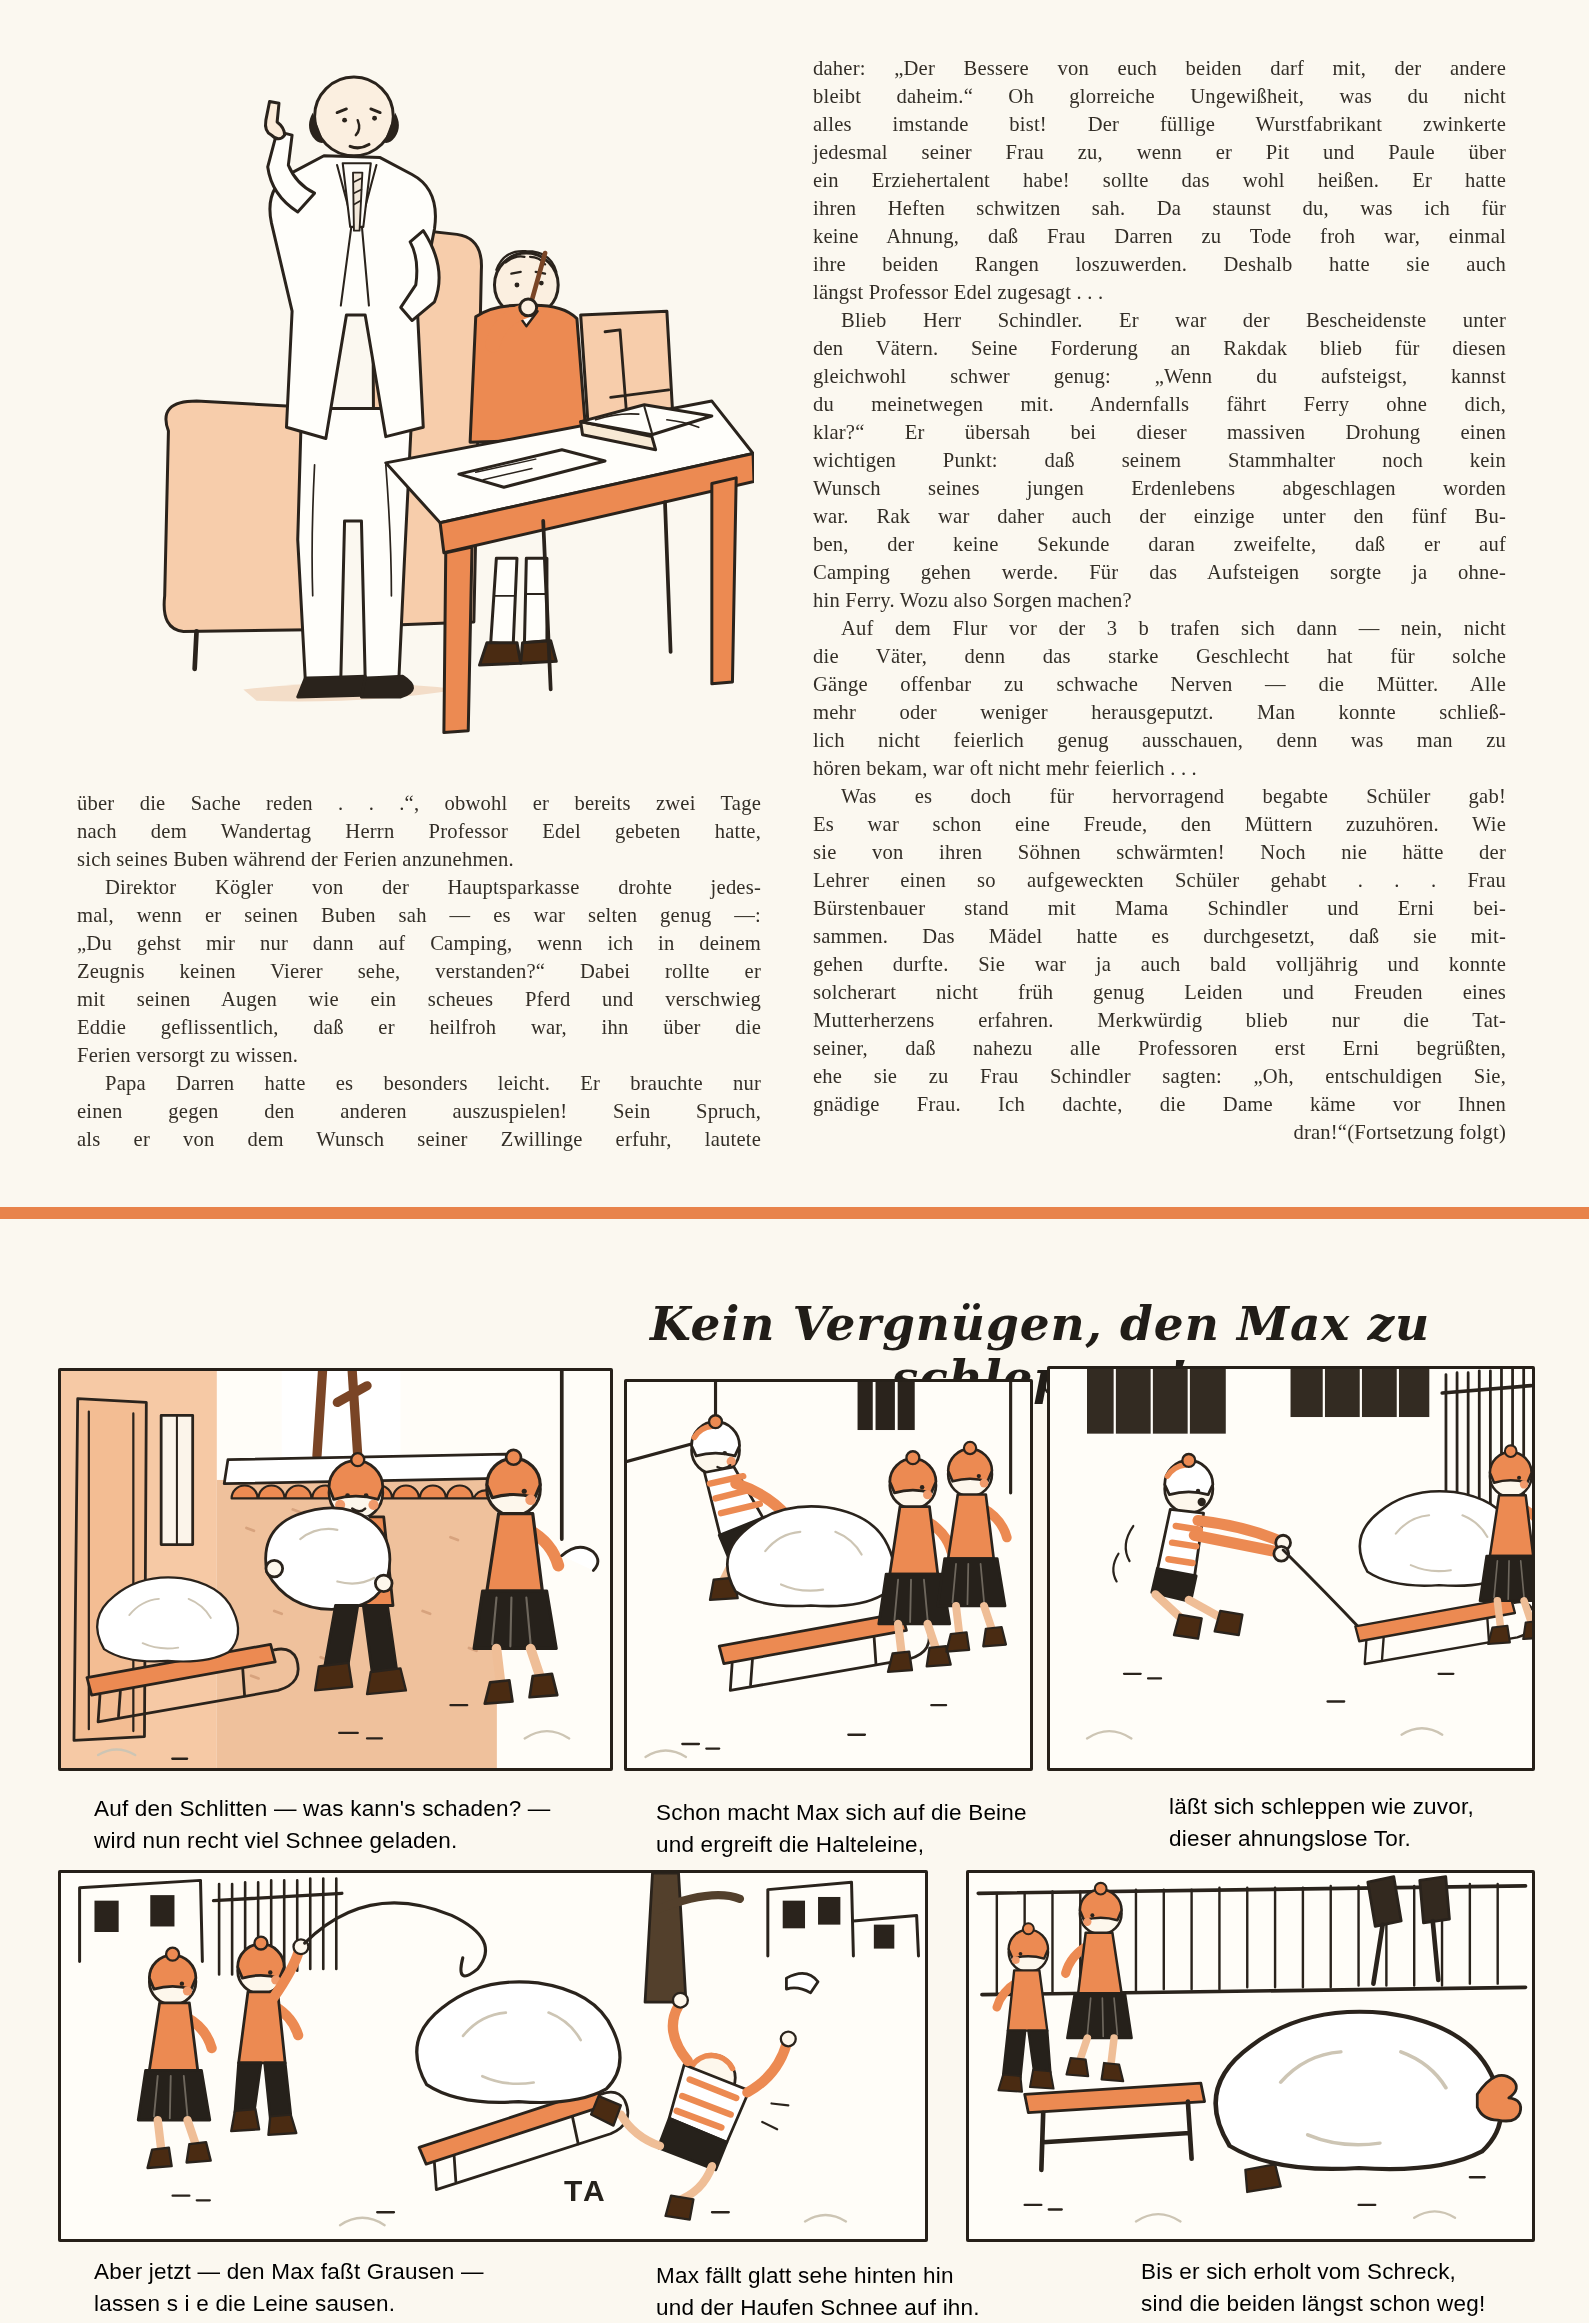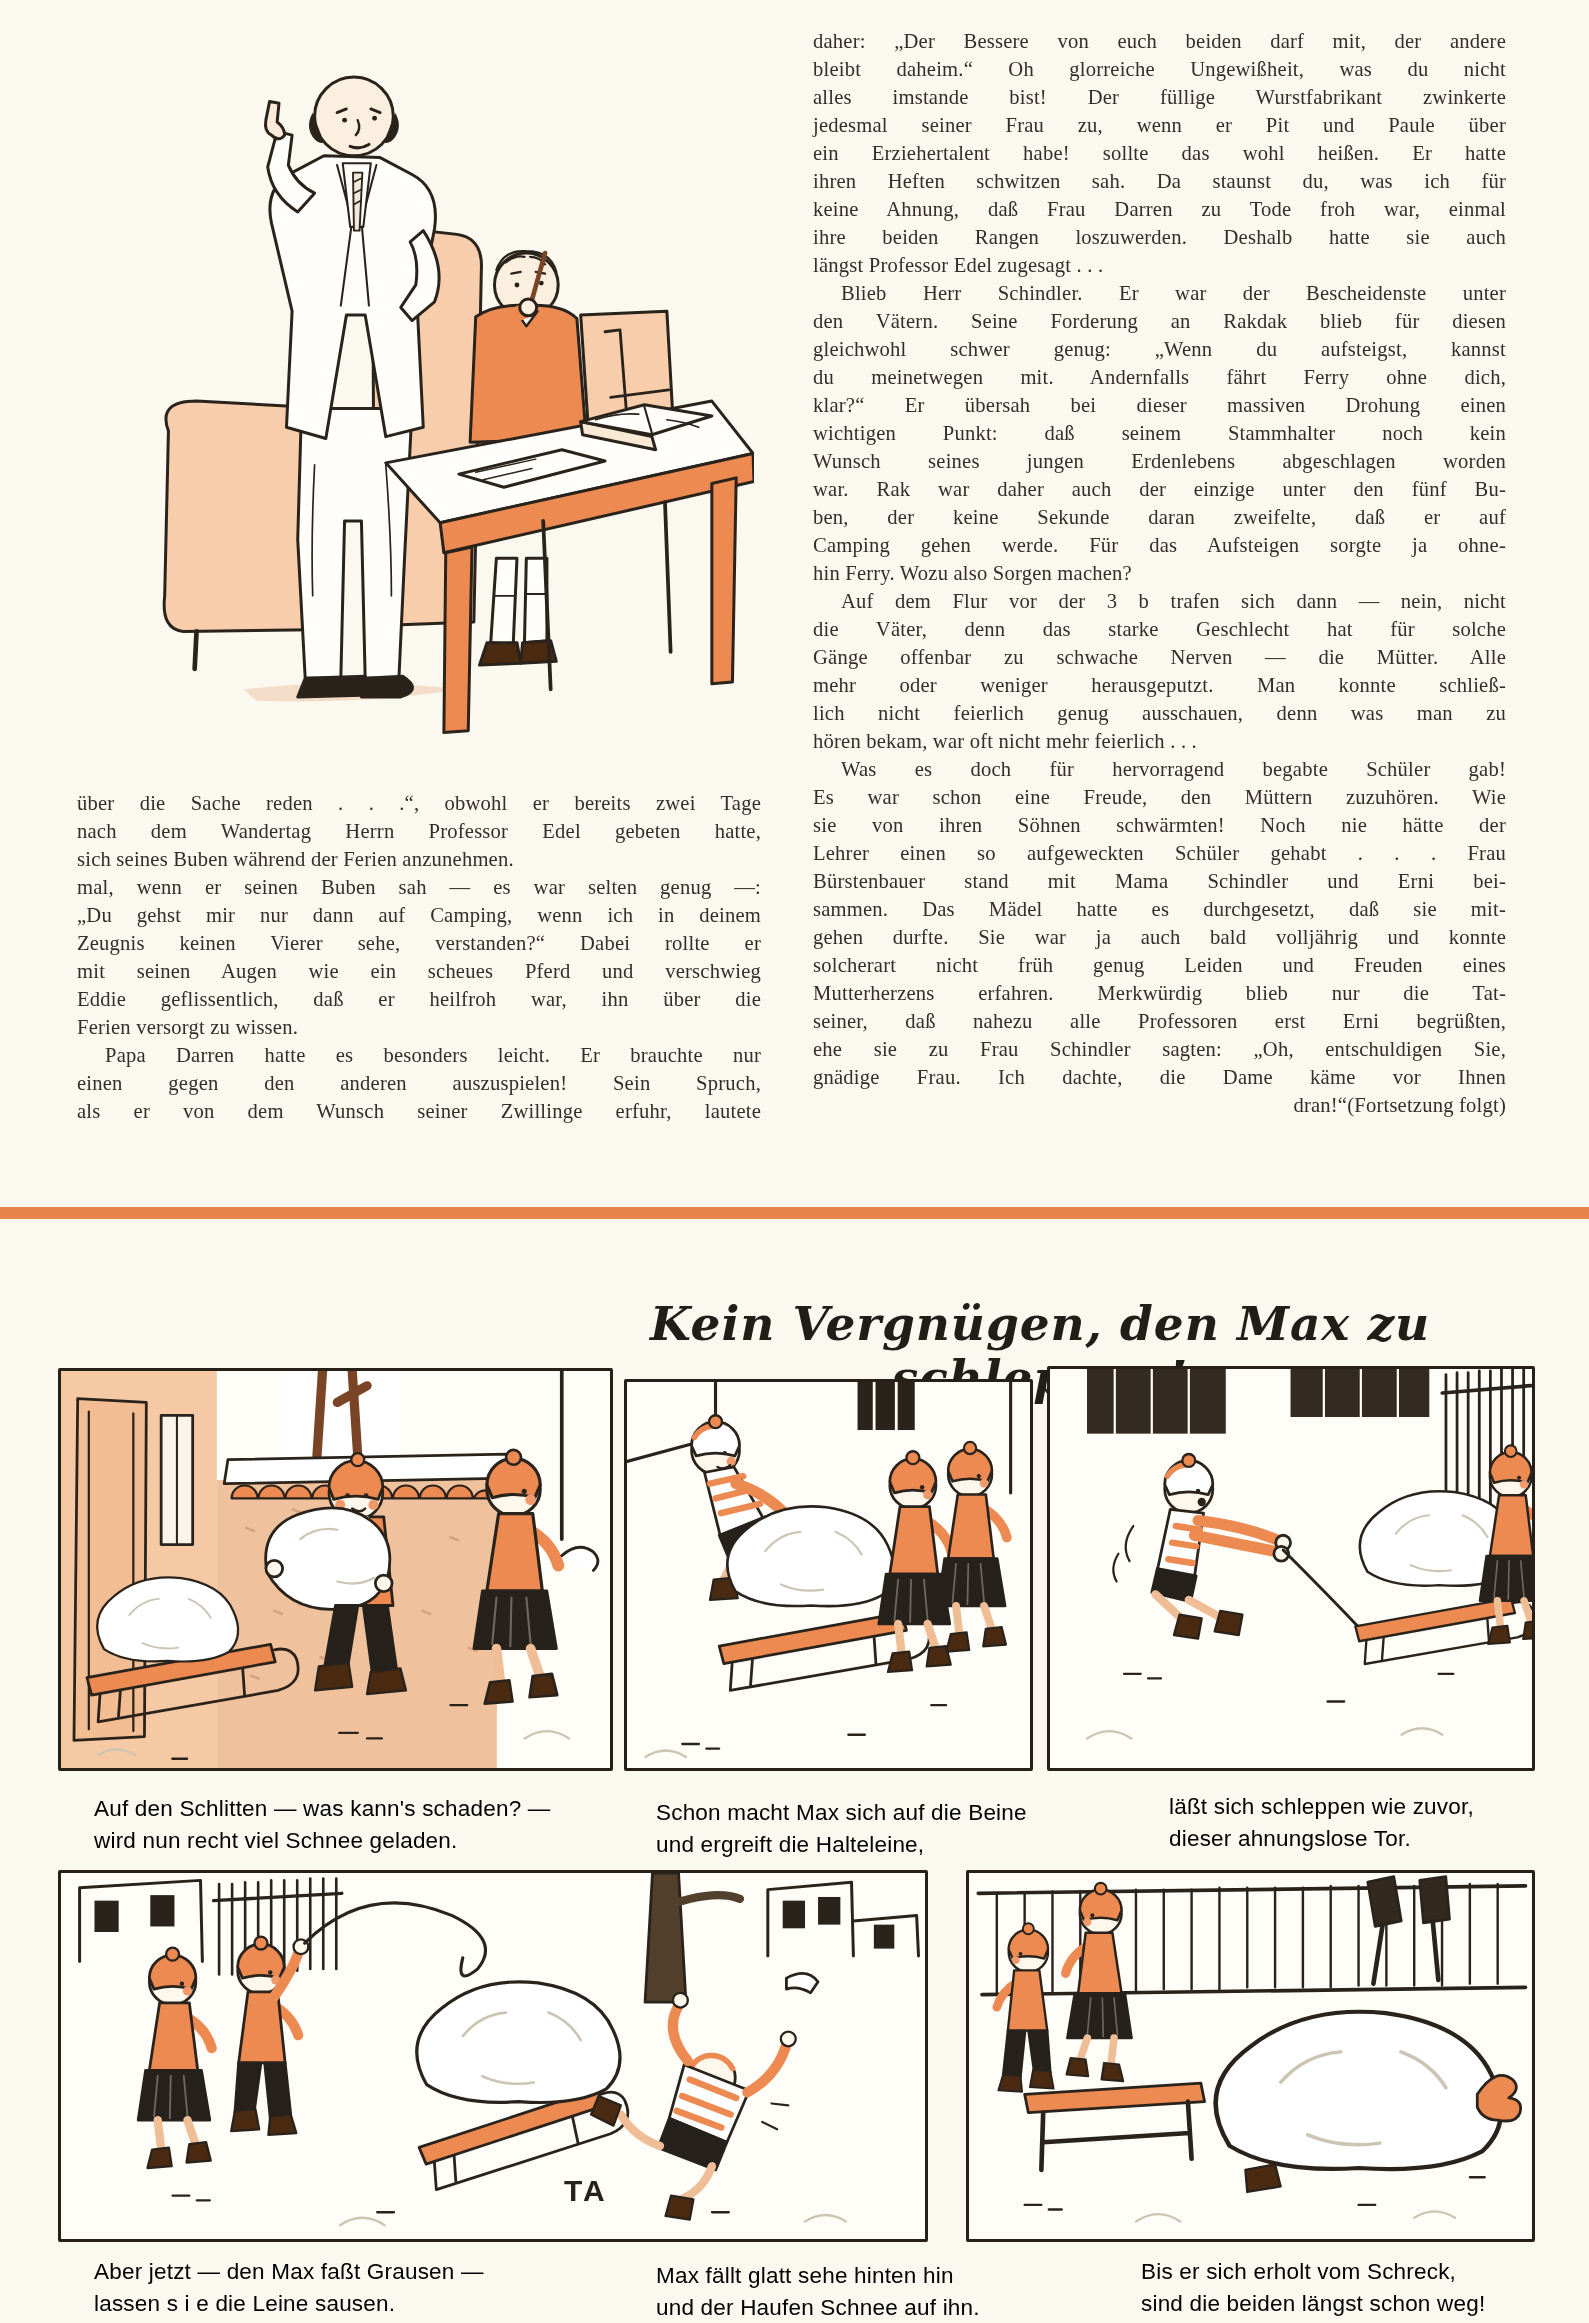--- a/index.html
+++ b/index.html
@@ -3,21 +3,21 @@
 <meta charset="utf-8">
 <style>
   *{margin:0;padding:0;box-sizing:border-box}
   html,body{background:#FBF8F0}
   .page{position:relative;width:1589px;height:2324px;background:#FBF8F0;overflow:hidden;
         font-family:"Liberation Serif","DejaVu Serif",serif;color:#332E27}
   .illu{position:absolute;left:56px;top:34px;width:698px;height:721px}
   .illu svg{display:block;width:100%;height:100%}
   .textcol{position:absolute;font-size:20.6px;line-height:28px;letter-spacing:0.2px;color:#332E27}
   #leftcol{left:77px;top:789px;width:684px}
-  #rightcol{left:813px;top:27px;width:693px}
+  #rightcol{left:813px;top:54px;width:693px}
   .tline{text-align:justify;text-align-last:justify}
   .tline.flush{text-align-last:left}
   .tline.ind{text-indent:28px}
   .tline.split{display:flex;justify-content:flex-end;text-align-last:left;text-indent:0}
   .divider{position:absolute;left:0;top:1207px;width:1589px;height:12px;background:#E8834B}
   .comic-title{position:absolute;left:506px;top:1297px;width:1068px;text-align:center;
         font-family:"DejaVu Serif","Liberation Serif",serif;font-style:italic;font-weight:700;
         font-size:47px;line-height:1.15;color:#211D18;letter-spacing:0.9px}
   .panel{position:absolute;background:#FFFDF8;border:3.7px solid #262019;border-radius:1.9px;overflow:hidden}
   .panel svg{display:block;width:100%;height:100%}
@@ -150,20 +150,21 @@
         <path d="M 430 470 L 540 444 L 586 456 L 478 484 Z" fill="#FFFEFA"></path>
         <path d="M 448 468 l 64 -14 M 456 476 l 52 -12" stroke-width="1.6"></path>
       </g>
     </svg>
   </div>
 
   <div id="leftcol" class="textcol">
       <div class="tline"><span>über die Sache reden . . .“, obwohl er bereits zwei Tage</span></div>
       <div class="tline"><span>nach dem Wandertag Herrn Professor Edel gebeten hatte,</span></div>
       <div class="tline flush"><span>sich seines Buben während der Ferien anzunehmen.</span></div>
+      <div class="tline ind"><span>Direktor Kögler von der Hauptsparkasse drohte jedes-</span></div>
       <div class="tline"><span>mal, wenn er seinen Buben sah — es war selten genug —:</span></div>
       <div class="tline"><span>„Du gehst mir nur dann auf Camping, wenn ich in deinem</span></div>
       <div class="tline"><span>Zeugnis keinen Vierer sehe, verstanden?“ Dabei rollte er</span></div>
       <div class="tline"><span>mit seinen Augen wie ein scheues Pferd und verschwieg</span></div>
       <div class="tline"><span>Eddie geflissentlich, daß er heilfroh war, ihn über die</span></div>
       <div class="tline flush"><span>Ferien versorgt zu wissen.</span></div>
       <div class="tline ind"><span>Papa Darren hatte es besonders leicht. Er brauchte nur</span></div>
       <div class="tline"><span>einen gegen den anderen auszuspielen! Sein Spruch,</span></div>
       <div class="tline"><span>als er von dem Wunsch seiner Zwillinge erfuhr, lautete</span></div>
     </div>

